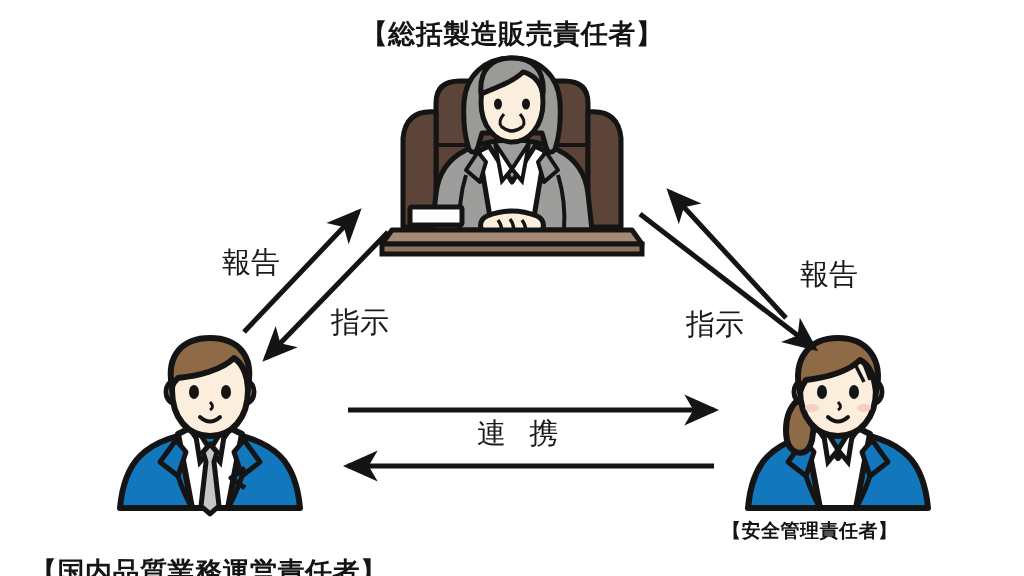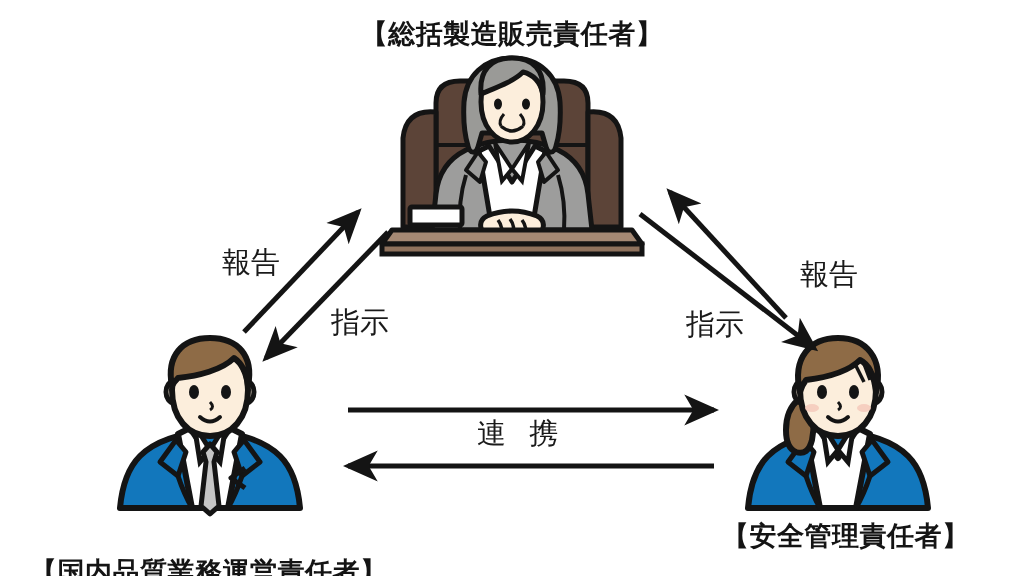--- a/index.html
+++ b/index.html
@@ -36,21 +36,21 @@
   }
   #title-left {
     top: 518px;
     left: 30px;
     font-size: 27px;
     margin-top: 36px;
   }
   #title-right {
     top: 518px;
     left: 722px;
-    font-size: 27px;
+    font-size: 19px;
   }
 
   
   .edge-label {
     position: absolute;
     font-size: 29px;
     color: #1a1a1a;
     white-space: nowrap;
     font-weight: normal;
   }

